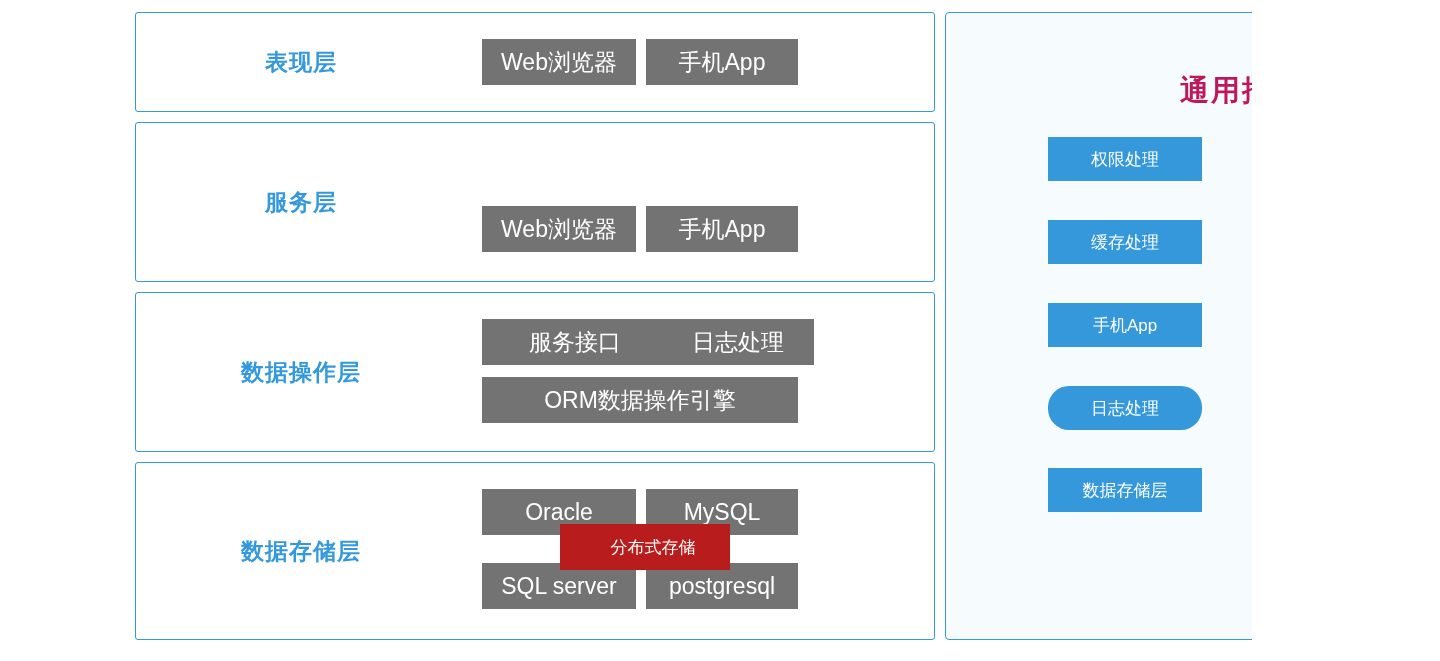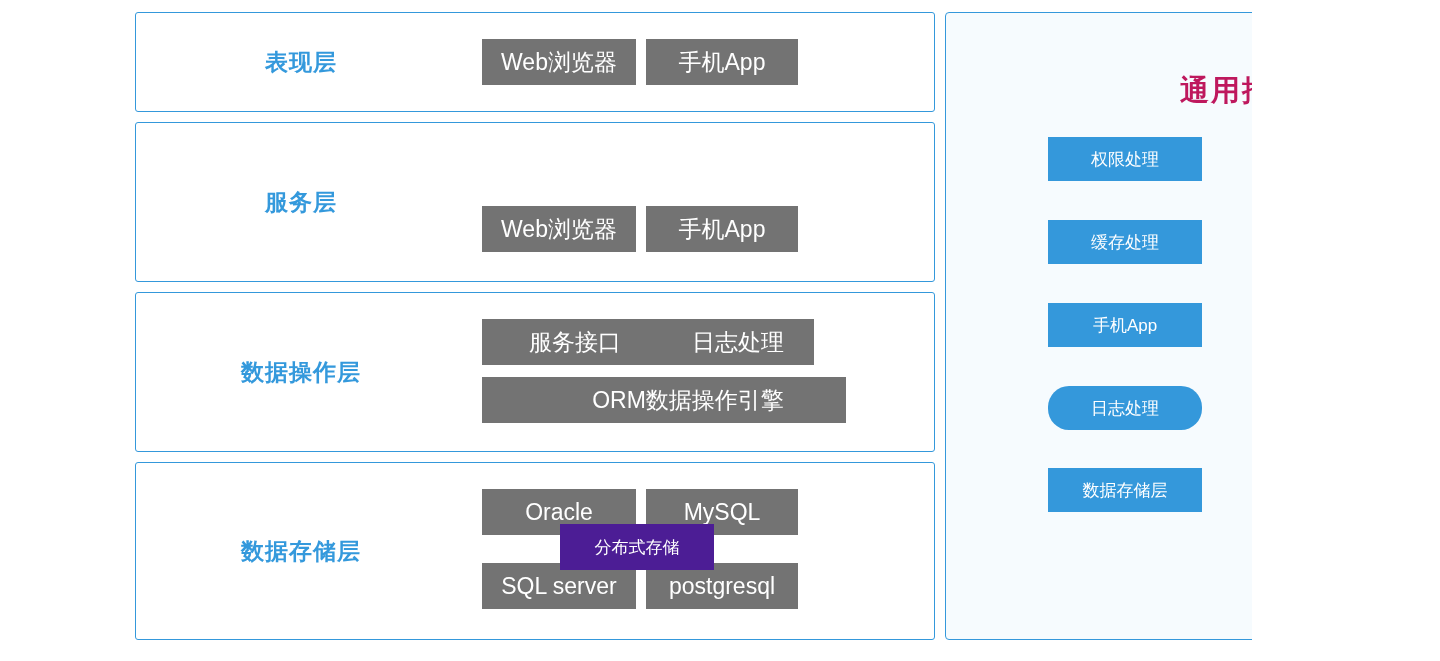--- a/index.html
+++ b/index.html
@@ -22,27 +22,27 @@
        font-size:23px;display:flex;align-items:center;justify-content:center;
        white-space:nowrap;}
   .c1{left:346px;width:154px;}
   .c2{left:510px;width:152px;}
   .wide{left:346px;width:316px;}
 
   #layer-1 .r1{top:26px;}
   #layer-2 .r1{top:26px;}
   #layer-2 .r2{top:83px;}
   #layer-3 .r1{top:26px;padding-left:16px;}
-  #layer-3 .r2{top:84px;padding-left:48px;}
+  #layer-3 .r2{top:84px;}
   #layer-4 .r1{top:26px;}
   #layer-4 .r2{top:100px;}
 
   .overlay-btn{position:absolute;left:424px;top:61px;width:154px;height:46px;
-               background:#4c1d95;color:#ffffff;font-size:17px;z-index:2;
-               display:flex;align-items:center;justify-content:center;}
+               background:#b91c1c;color:#ffffff;font-size:17px;z-index:2;
+               display:flex;align-items:center;justify-content:center;padding-left:16px;}
 
   
   .plugins-panel{position:absolute;left:945px;top:12px;width:360px;height:628px;
                  background:#f6fbfe;border:1.5px solid #3498db;border-radius:4px;
                  box-sizing:border-box;}
   .plugins-title{position:absolute;top:58px;left:0;width:100%;text-align:right;
                  color:#be185d;font-size:29px;font-weight:700;letter-spacing:2px;}
   .plugin-btn{position:absolute;left:102px;width:154px;height:44px;
               background:#3498db;color:#ffffff;font-size:17px;
               display:flex;align-items:center;justify-content:center;}

